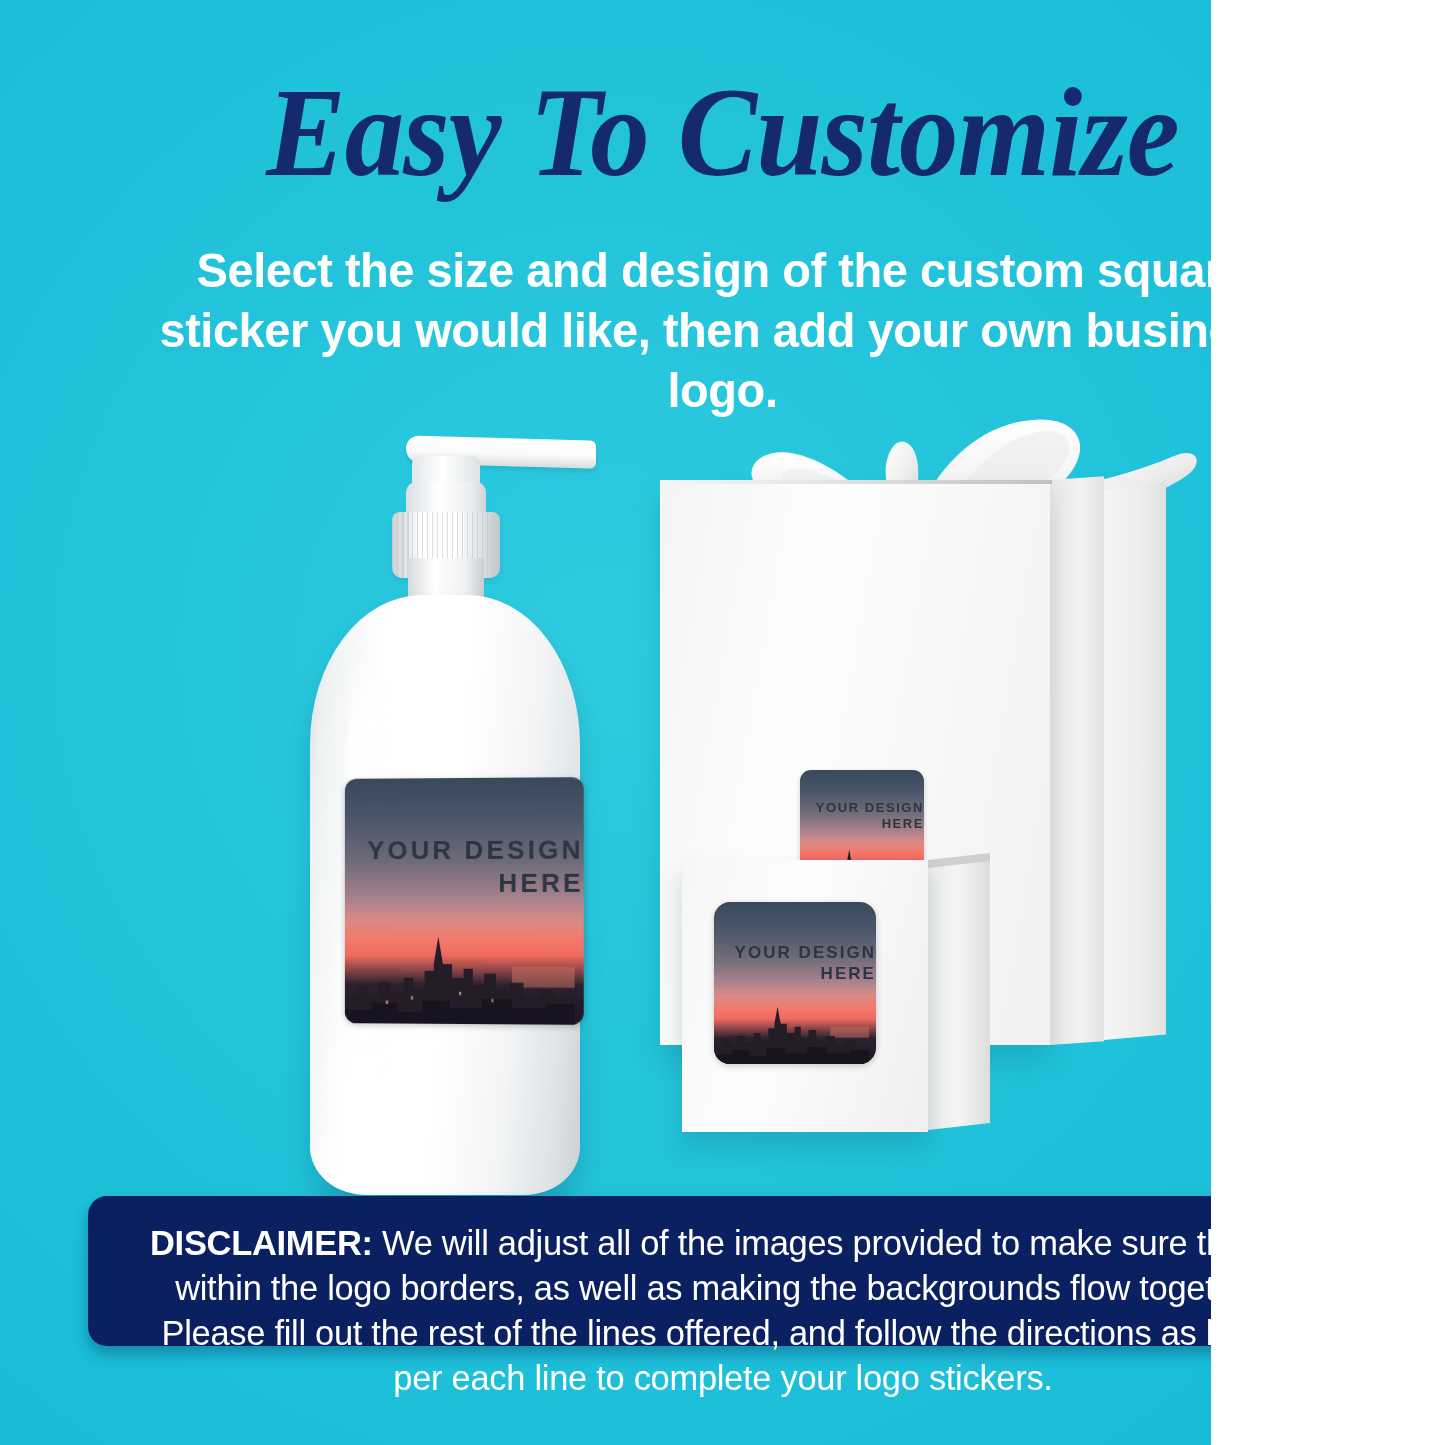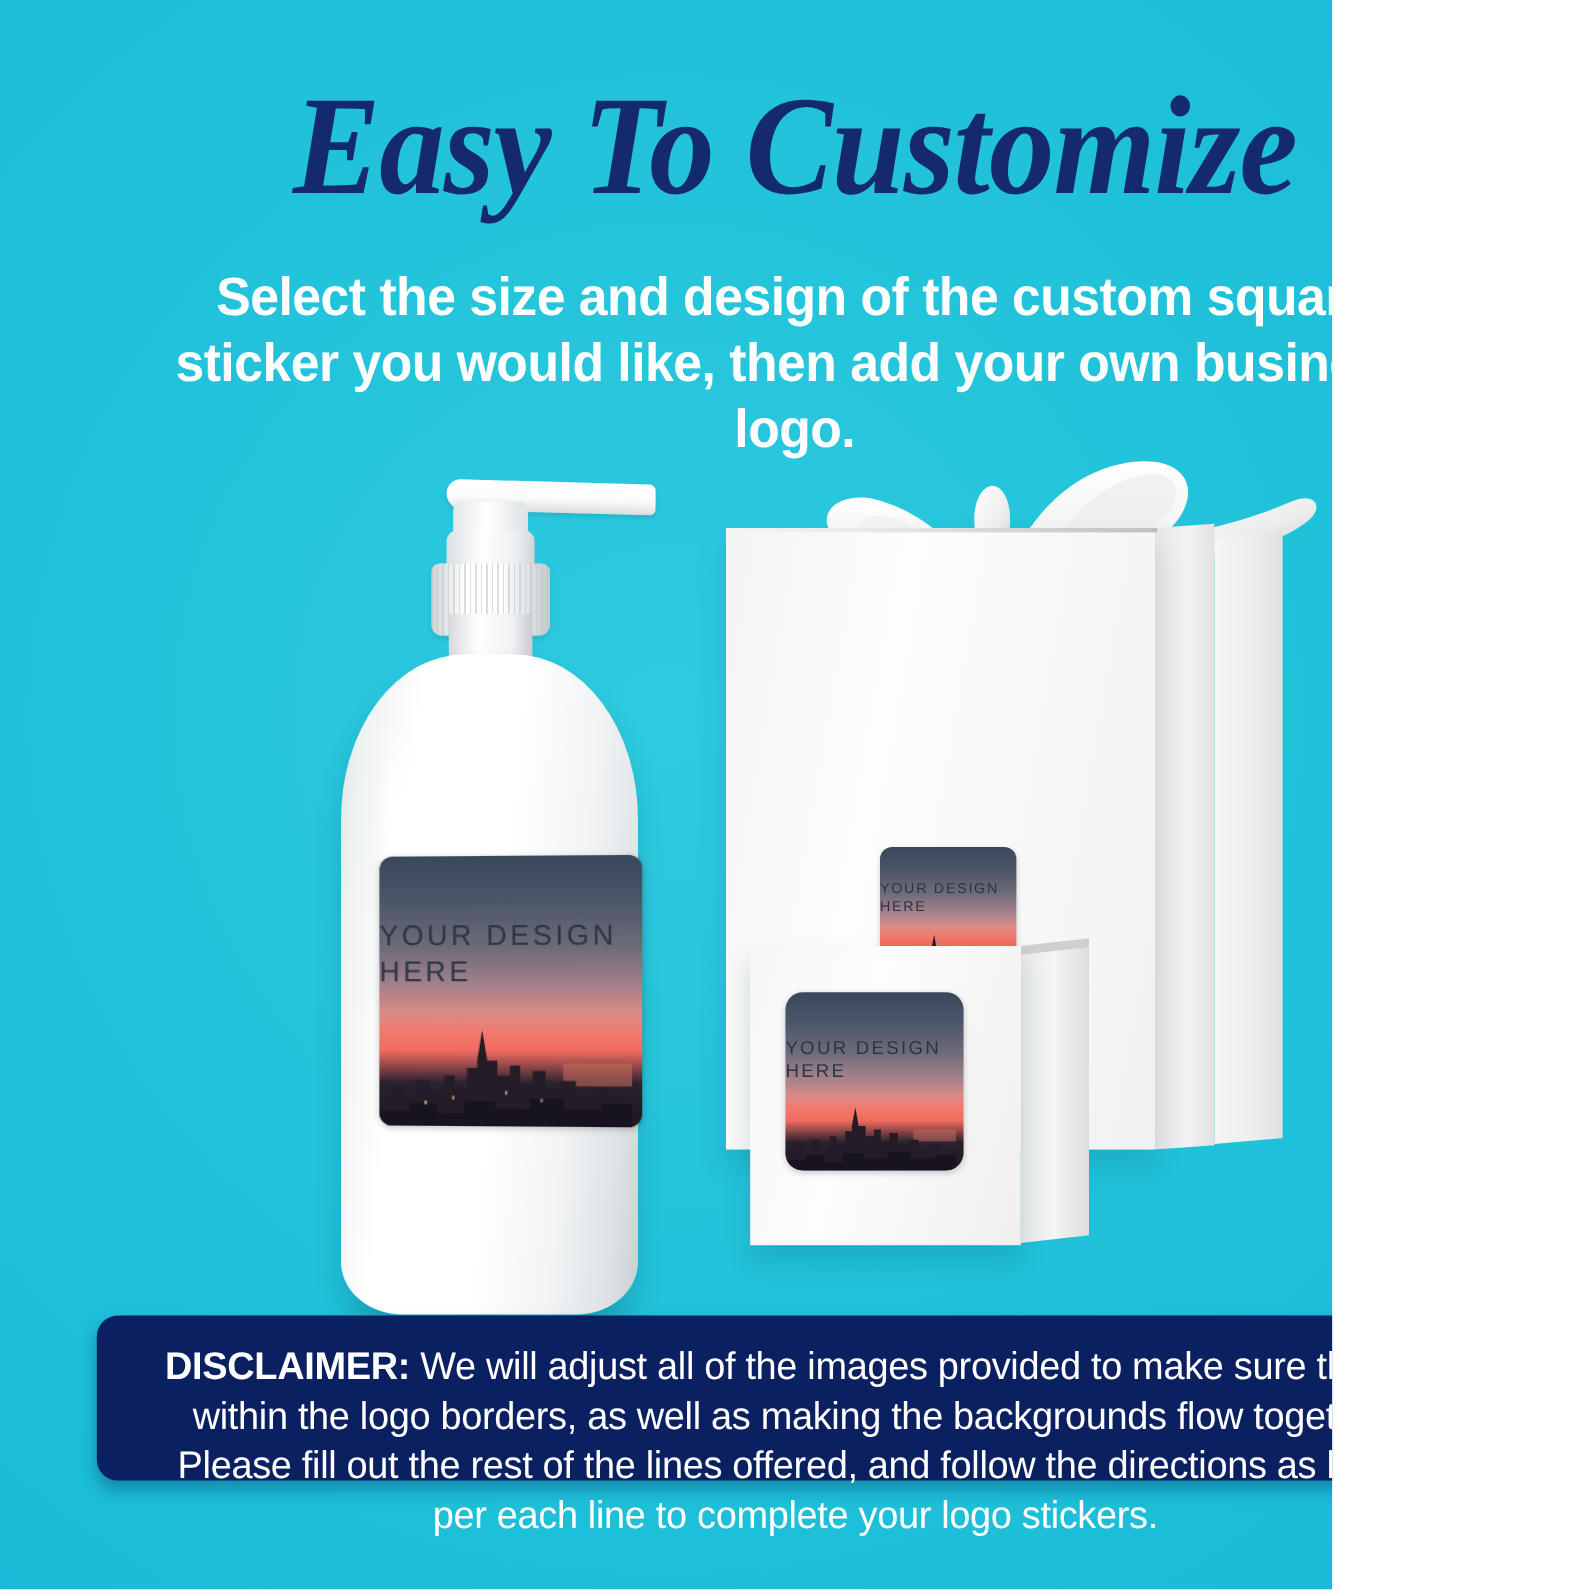--- a/index.html
+++ b/index.html
@@ -218,23 +218,23 @@
         #a4808c 48%,
         #d98b85 58%,
         #f3786b 66%,
         #f06a5f 72%,
         #2b2230 84%,
         #1b1720 100%);
   }
   .sticker .sky-label {
     position: absolute;
     left: 0; right: 0;
-    text-align: left;
+    text-align: right;
     color: #2c3542;
-    font-weight: 400;
+    font-weight: 700;
     letter-spacing: 0.12em;
     line-height: 1.25;
   }
   .sticker .city {
     position: absolute;
     left: 0; right: 0; bottom: 0;
   }
 
   #sticker-bottle {
     left: 44px; top: 358px;

